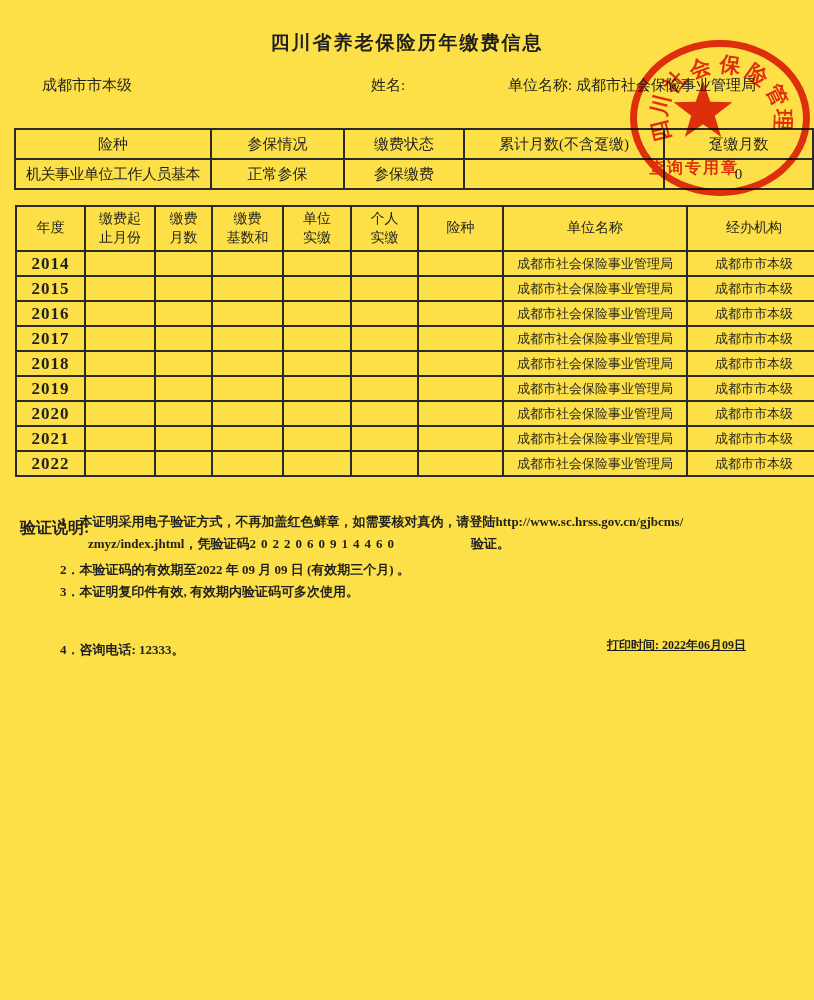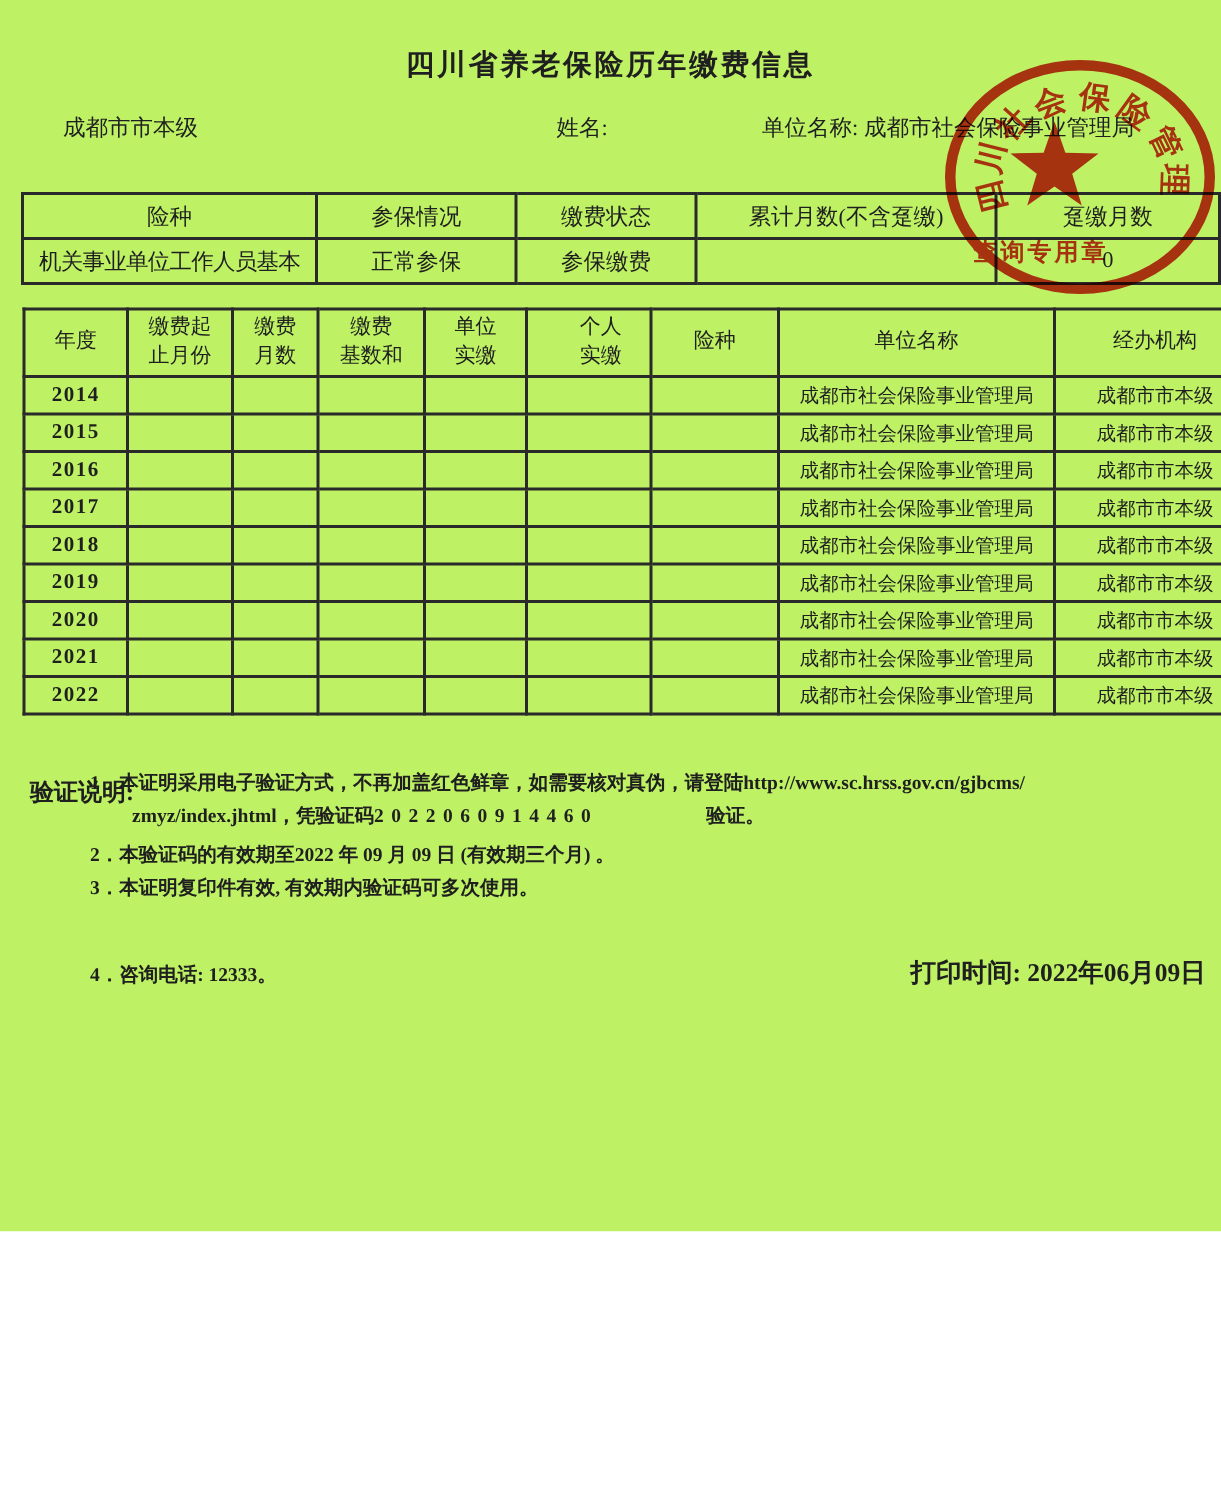--- a/index.html
+++ b/index.html
@@ -1,18 +1,18 @@
 <!DOCTYPE html>
 <html><head>
 <meta charset="utf-8">
 <style>
   html,body { margin:0; padding:0; background:#ffffff; }
   .page {
-    position:relative; width:814px; height:821px;
-    background:#bef264; overflow:hidden;
+    position:relative; width:814px; height:1000px;
+    background:#fde047; overflow:hidden;
     font-family:"Liberation Serif","DejaVu Serif",serif;
     color:#1f1f1f;
   }
   .doc-title {
     position:absolute; top:30px; left:0; width:814px;
     text-align:center; font-size:19px; font-weight:bold; letter-spacing:2px;
   }
   .info-row { position:absolute; top:76px; left:0; width:814px; font-size:15px; }
   .info-ssn  { position:absolute; left:42px;  top:0; }
   .info-name { position:absolute; left:371px; top:0; }
@@ -26,38 +26,38 @@
   .summary-table .c0 { width:194px; } .summary-table .c1 { width:131px; }
   .summary-table .c2 { width:118px; } .summary-table .c3 { width:198px; }
   .summary-table .c4 { width:147px; }
   .summary-table .tight { letter-spacing:-0.5px; }
 
   .detail-table { position:absolute; left:15px; top:205px; width:787px; }
   .detail-table .hrow td { height:43px; font-size:14px; white-space:pre-line; line-height:1.35; }
   .detail-table .drow td { height:23px; }
   .detail-table .c0 { width:67px; } .detail-table .c1 { width:68px; }
   .detail-table .c2 { width:55px; } .detail-table .c3 { width:69px; }
-  .detail-table .c4 { width:66px; } .detail-table .c5 { width:65px;padding-left:16px; }
+  .detail-table .c4 { width:66px; } .detail-table .c5 { width:65px; }
   .detail-table .c6 { width:83px; } .detail-table .c7 { width:182px; }
   .detail-table .c8 { width:132px; }
-  .detail-table .year { font-size:14px; font-weight:600; letter-spacing:1px; }
+  .detail-table .year { font-size:17px; font-weight:600; letter-spacing:1px; }
   .detail-table .unit { font-size:13px; }
   .detail-table .agcy { font-size:13px; }
 
   .notes-label { position:absolute; left:20px; top:518px; font-size:16px; font-weight:600; }
   .note { position:absolute; left:60px; font-size:13px; font-weight:600; white-space:nowrap; }
   .note-1a { top:513px; }
   .note-1b { top:535px; left:88px; }
   .note-2  { top:561px; }
   .note-3  { top:583px; }
   .note-4  { top:641px; }
   .vcode { letter-spacing:5px;margin-top:32px; }
   .vgap  { display:inline-block; width:72px; }
 
-  .print-time { position:absolute; left:607px; top:637px; font-size:17px; font-weight:600; white-space:nowrap; }
+  .print-time { position:absolute; left:607px; top:637px; font-size:12px; font-weight:600; white-space:nowrap;text-decoration:underline; }
 
   
   .stamp { position:absolute; left:0; top:0; width:814px; height:1000px; pointer-events:none;
            mix-blend-mode:multiply; opacity:0.92; }
   .stamp-ring {
     position:absolute; left:630px; top:40px; width:166px; height:142px;
     border:7px solid #dd2314; border-radius:50%;
   }
   .stamp-star { position:absolute; left:672px; top:80px; }
   .ring-char {

